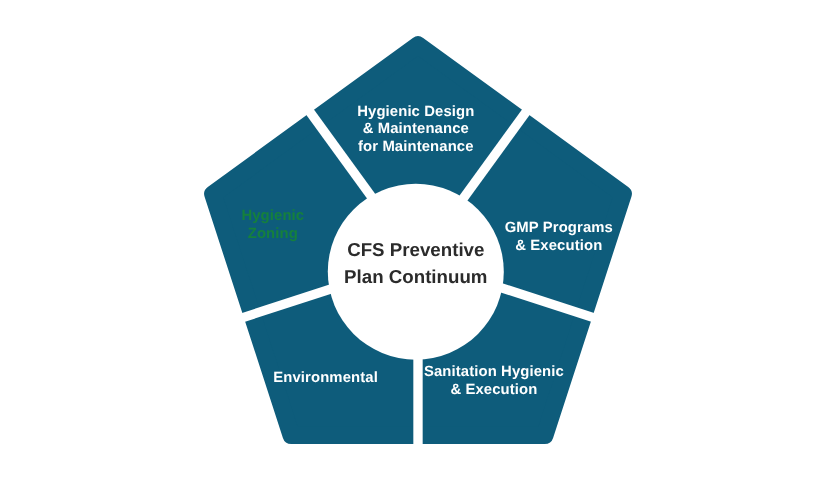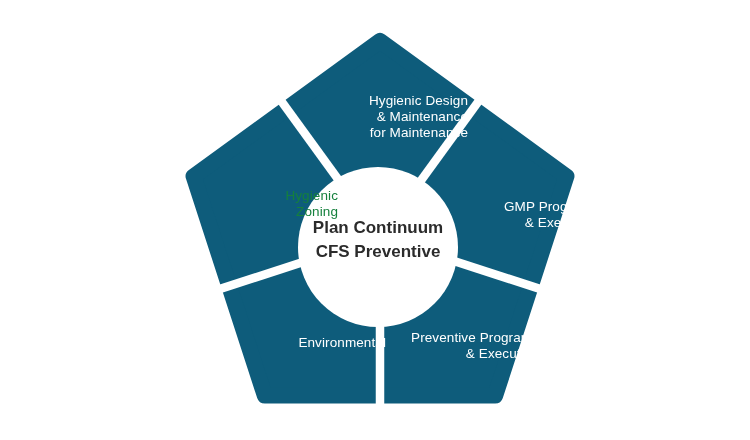--- a/index.html
+++ b/index.html
@@ -17,24 +17,24 @@
   }
   .canvas svg {
     position: absolute;
     left: 0;
     top: 0;
   }
   .seg-label {
     position: absolute;
     width: 180px;
     transform: translate(-50%, -50%);
-    text-align: right;
+    text-align: center;
     color: #ffffff;
     font-size: 13.5px;
-    font-weight: 400;
+    font-weight: 700;
     line-height: 16px;
     letter-spacing: 0.1px;
     pointer-events: none;
   }
   .seg-label span { display: block; }
   .label-top          { left: 378px; top: 117px; }
   .label-right        { left: 508px; top: 200px; }
   .label-bottom-right { left: 449px; top: 346px; }
   .label-bottom-left  { left: 296px; top: 343px; }
   .label-left         { left: 248px; top: 204px; }
@@ -73,31 +73,31 @@
     <span>&amp; Maintenance</span>
     <span>for Maintenance</span>
   </div>
 
   <div class="seg-label label-right" style="color: rgb(255, 255, 255); margin-top: 15px;">
     <span>GMP Programs</span>
     <span>&amp; Execution</span>
   </div>
 
   <div class="seg-label label-bottom-right" style="color: rgb(255, 255, 255);">
-    <span>Preventive Programs</span>
+    <span>Sanitation Hygienic</span>
     <span>&amp; Execution</span>
   </div>
 
   <div class="seg-label label-bottom-left" style="color: rgb(255, 255, 255);">
     <span>Environmental</span>
   </div>
 
   <div class="seg-label label-left" style="color: #15803d;">
     <span>Hygienic</span>
     <span>Zoning</span>
   </div>
 
   <div class="center-label" style="color: rgb(43, 43, 43);">
+    <span>CFS Preventive</span>
     <span>Plan Continuum</span>
-    <span>CFS Preventive</span>
   </div>
 
 </div>
 
 </body></html>

